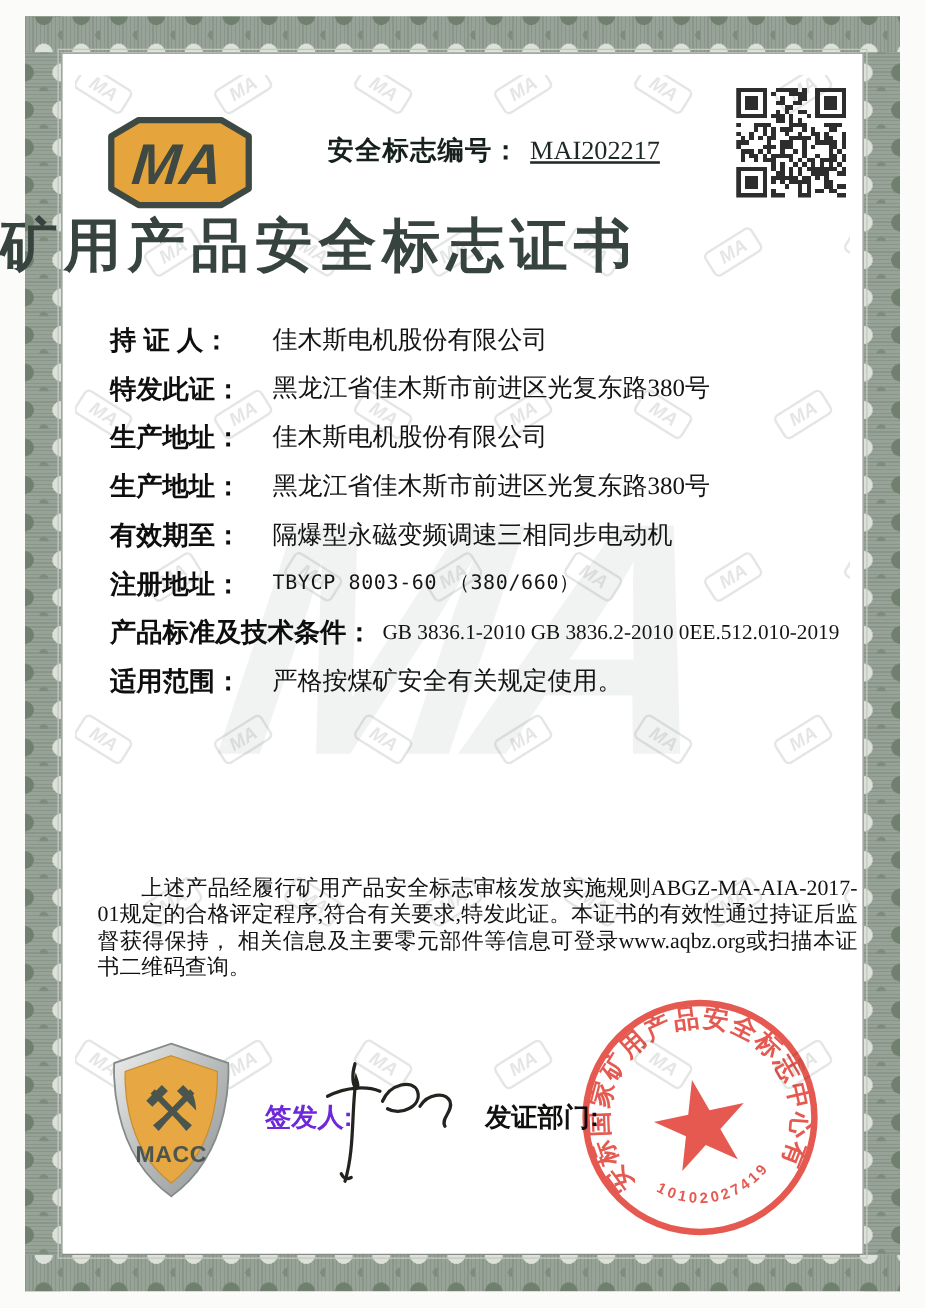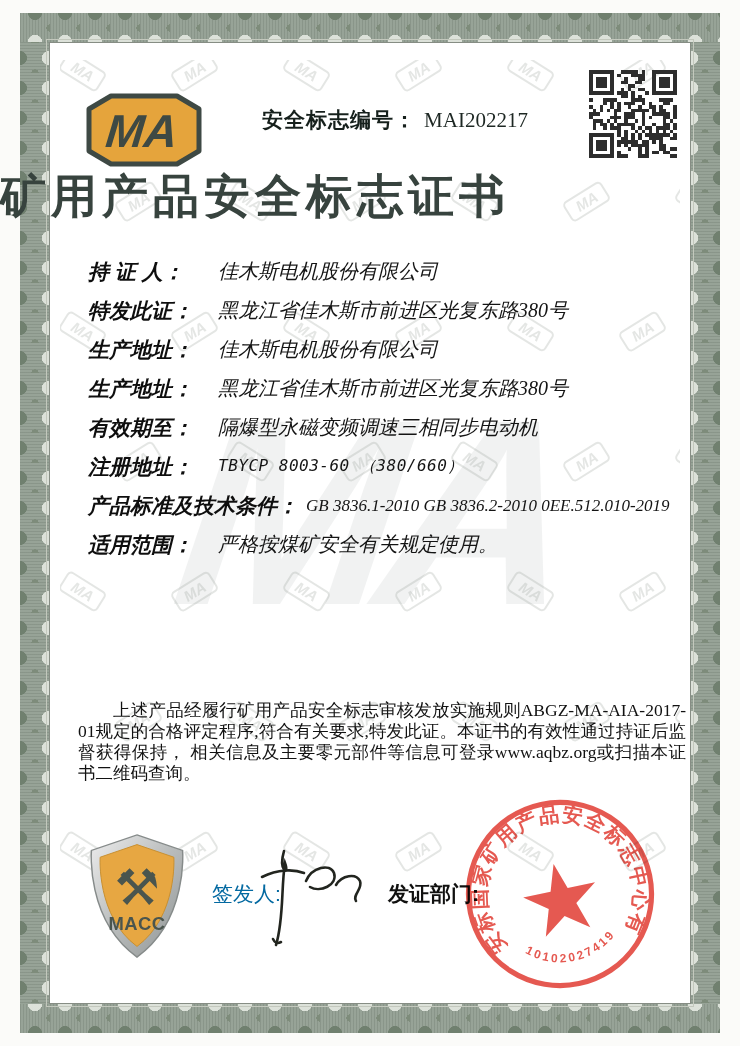--- a/index.html
+++ b/index.html
@@ -42,46 +42,46 @@
   .wm-badge { position:absolute; border:2px solid rgba(152,160,152,.26); color:rgba(152,160,152,.26);
     border-radius:5px; padding:1px 9px; font:italic 700 15px "Liberation Sans", sans-serif; }
   .wm-big { position:absolute; left:140px; top:360px; width:460px; text-align:center;
     font:italic 900 265px "Liberation Sans", sans-serif; color:rgba(140,150,144,.12);
     transform:skewX(-8deg); pointer-events:none; letter-spacing:-18px; }
 
   
   .ma-logo { position:absolute; left:84px; top:92px; width:120px; height:76px; }
   .certno { position:absolute; left:215px; top:106px; width:360px; text-align:center; white-space:nowrap; }
   .certno .lbl { font-weight:700; font-size:21px; color:#16201c; letter-spacing:1px; }
-  .certno .val { font-family:"Liberation Serif", serif; font-size:21px; color:#1d2723; margin-left:8px; }
+  .certno .val { font-family:"Liberation Serif", serif; font-size:21px; color:#1d2723; margin-left:8px;text-decoration:underline; }
   .qr { position:absolute; left:589px; top:70px; width:88px; height:88px; }
 
   .title { position:absolute; left:0; right:0; top:166px; 
     font-family:"Liberation Serif", serif; font-weight:700; font-size:46px;
     color:#37433e; letter-spacing:5px; white-space:nowrap; }
 
   
-  .fields { position:absolute; left:88px; top:252px; right:52px;font-style:italic; }
+  .fields { position:absolute; left:88px; top:252px; right:52px; }
   .row { height:39px; display:flex; align-items:center; }
   .row .lbl { font-weight:700; font-size:21px; color:#0e0e0e; width:116px; flex:none; white-space:nowrap; }
   .row .lbl.wide { width:auto; }
   .row .val { font-family:"Liberation Serif", serif; font-weight:500; font-size:20px; color:#141414;
     margin-left:14px; white-space:nowrap; }
   .row .val.mono { font-family:"DejaVu Sans Mono", monospace; font-size:16px; letter-spacing:0.5px; }
   .row .val.small { font-size:17px; margin-left:8px; }
   .row .val.date { width:208px; margin-left:14px; flex:none; }
 
   
   .statement { position:absolute; left:78px; right:54px; top:700px;
     font-family:"Liberation Serif", serif; font-weight:500; font-size:17.5px; line-height:21px;
     color:#121212; text-indent:2em; text-align:justify; }
 
   
   .shield { position:absolute; left:78px; top:832px; width:118px; height:128px; }
-  .signer { position:absolute; left:212px; top:880px; font-weight:400; font-size:21px; color:#0369a1; white-space:nowrap; }
+  .signer { position:absolute; left:212px; top:880px; font-weight:700; font-size:21px; color:#6d28d9; white-space:nowrap; }
   .signature { position:absolute; left:250px; top:843px; width:140px; height:115px; }
   .issuer { position:absolute; left:388px; top:880px; font-weight:700; font-size:21px; color:#10100f; white-space:nowrap; }
   .stamp { position:absolute; left:456px; top:790px; width:208px; height:208px; mix-blend-mode:multiply; opacity:.92; }
 </style>
 </head>
 <body>
 
 <div class="page">
 
   <div class="frame">

